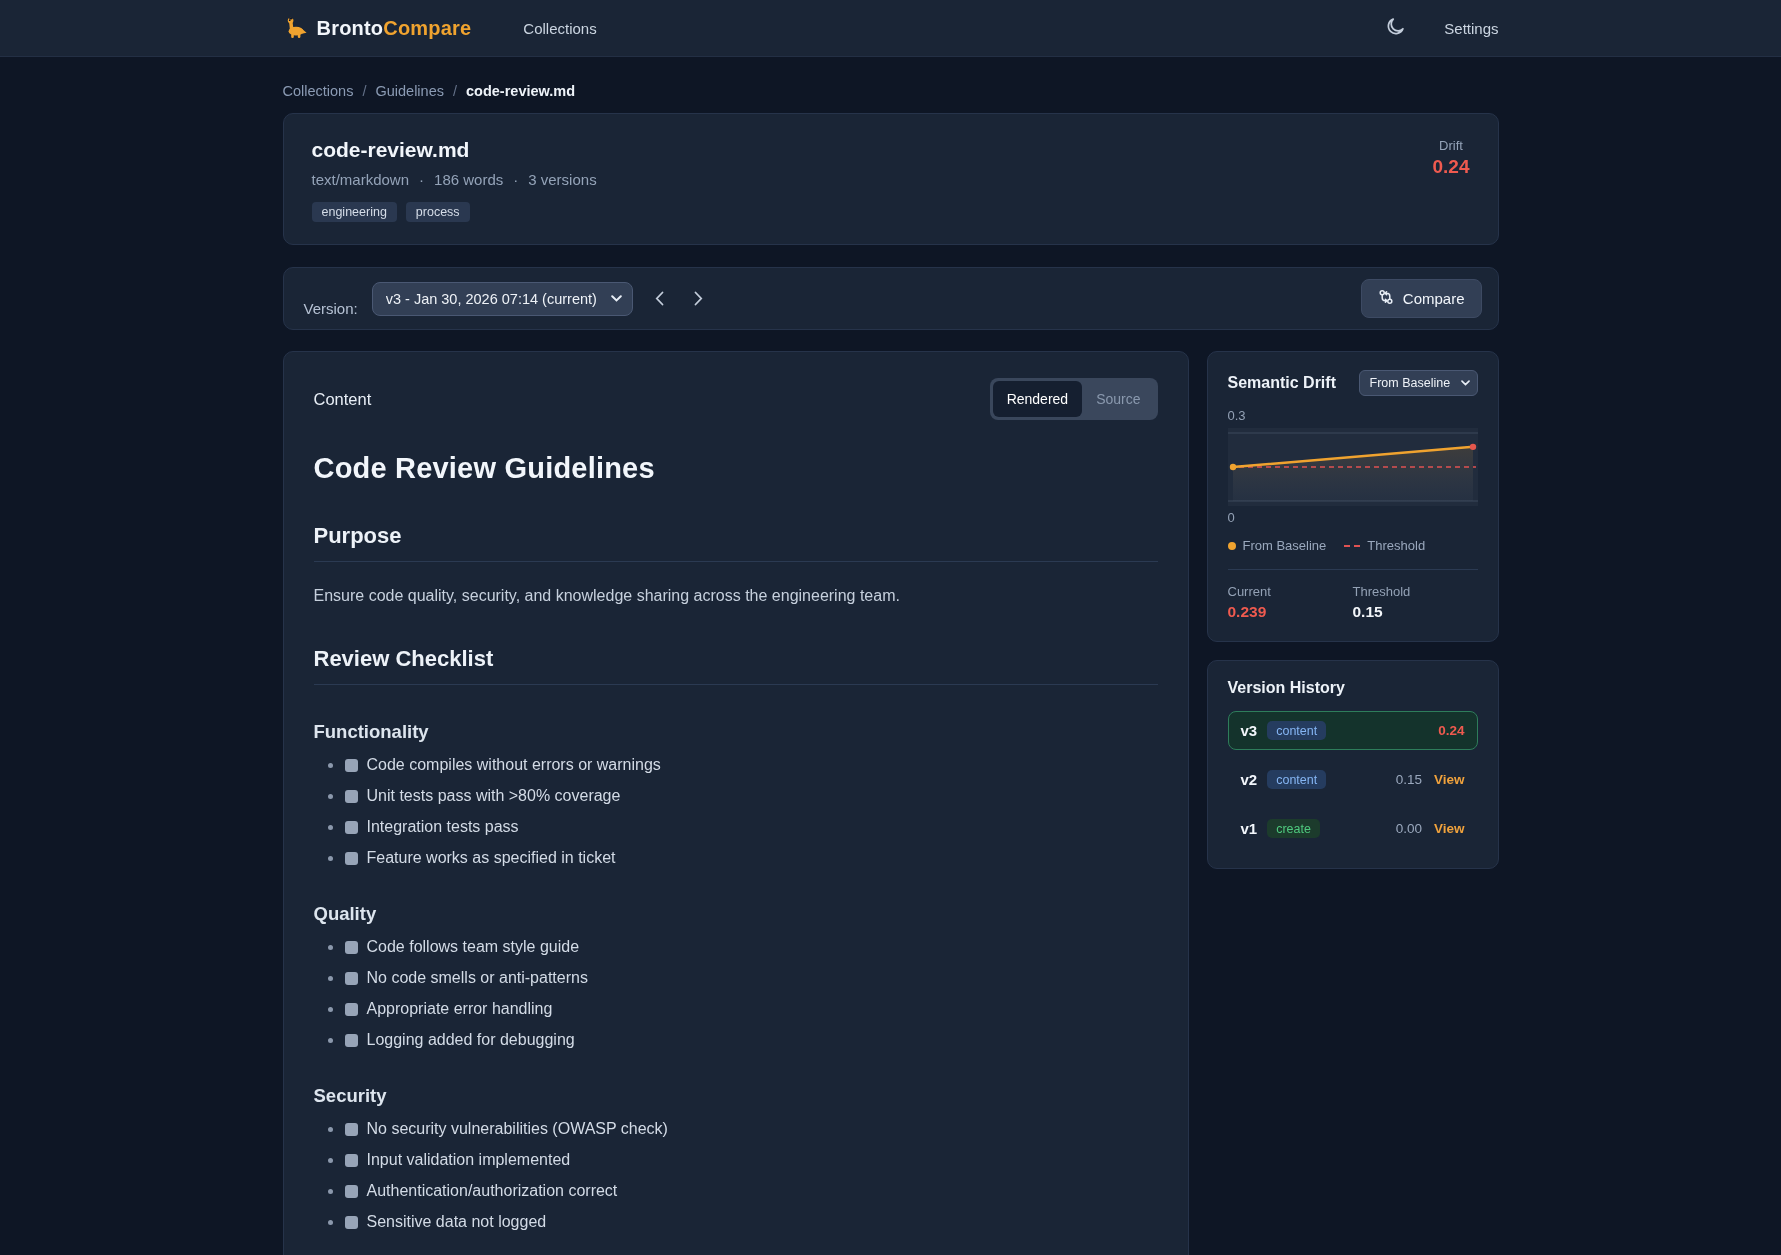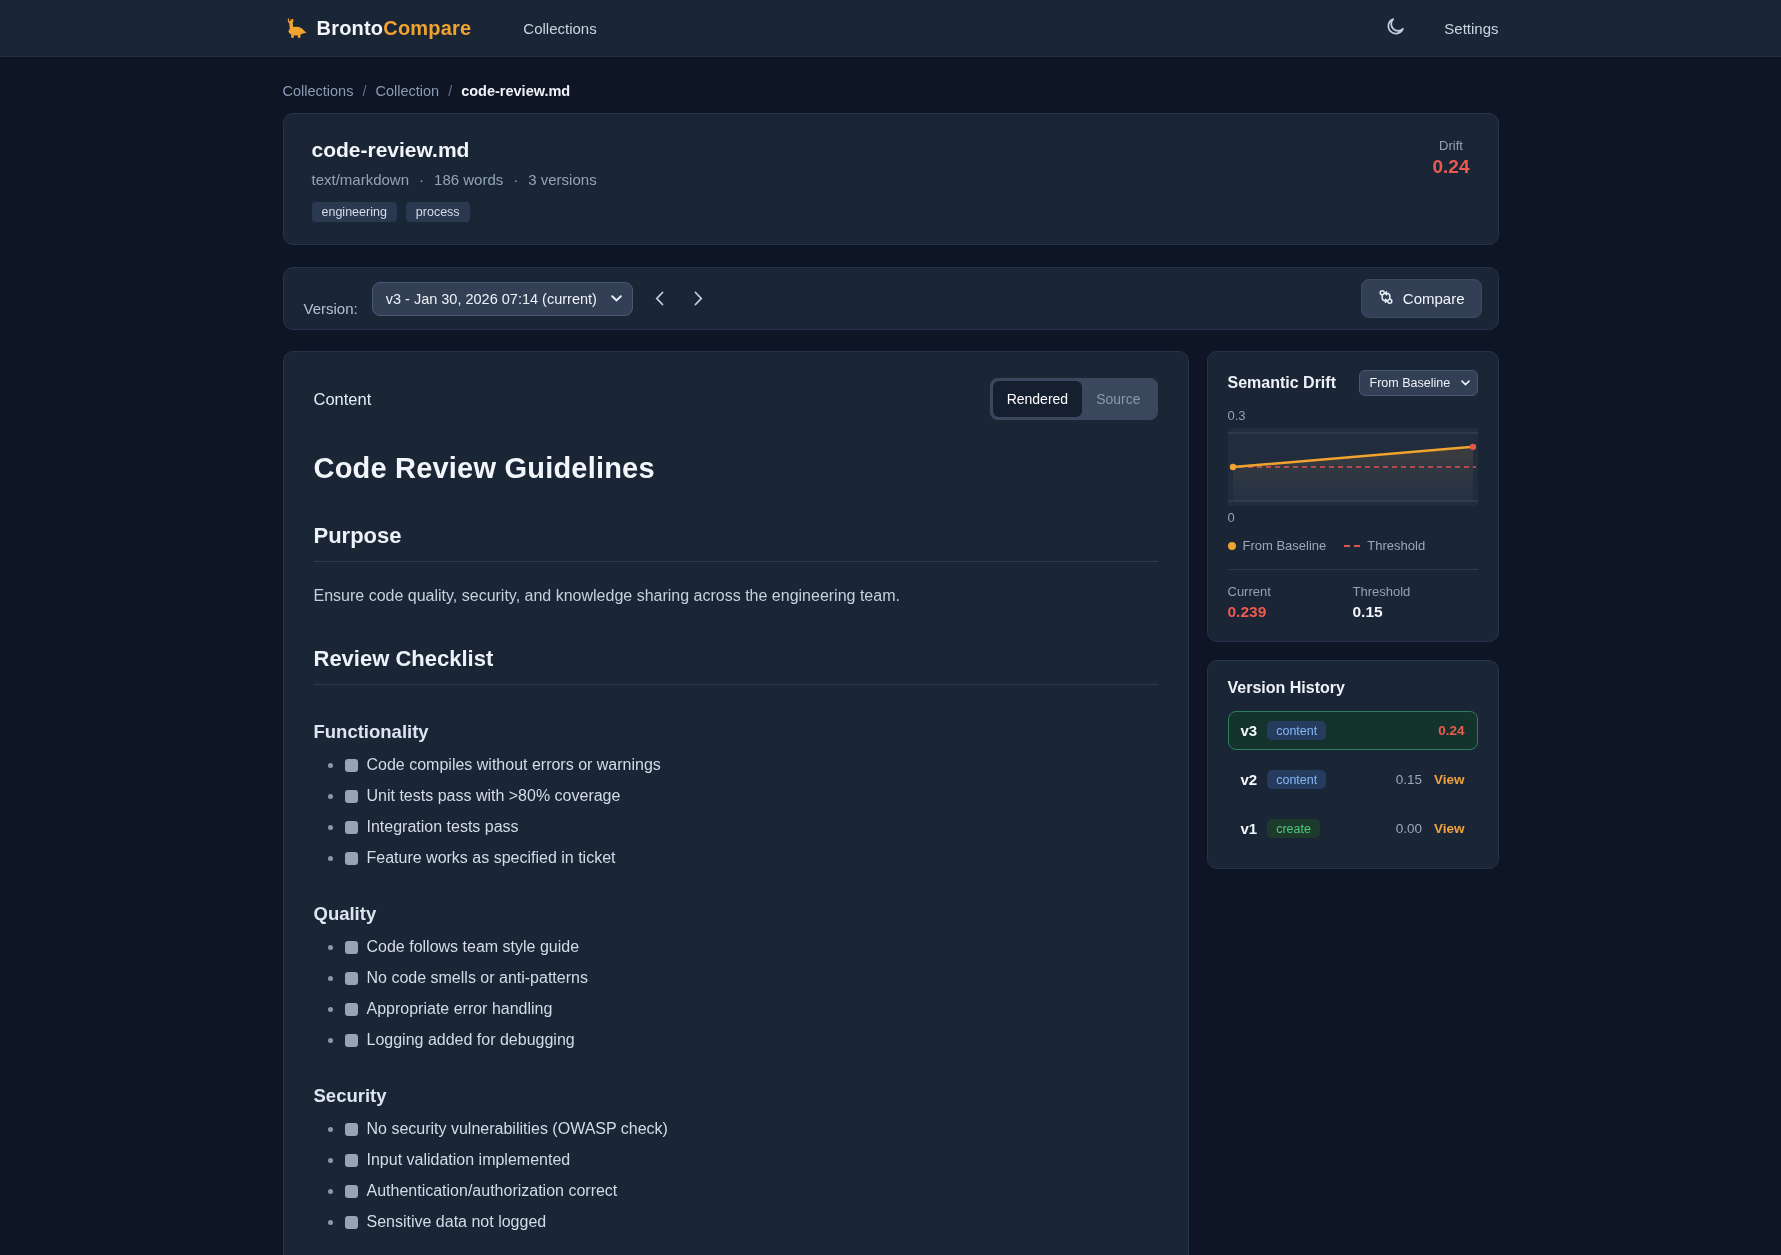--- a/index.html
+++ b/index.html
@@ -149,21 +149,21 @@
       <span class="settings-link">Settings</span>
     </div>
   </div>
 </header>
 
 <div class="container">
 
   <nav class="breadcrumb">
     <span class="crumb">Collections</span>
     <span class="sep">/</span>
-    <span class="crumb">Collection</span>
+    <span class="crumb">Guidelines</span>
     <span class="sep">/</span>
     <span class="current">code-review.md</span>
   </nav>
 
   <section class="card doc-header">
     <div>
       <div class="doc-title">code-review.md</div>
       <div class="doc-meta">
         <span>text/markdown</span>
         <span>·</span>

